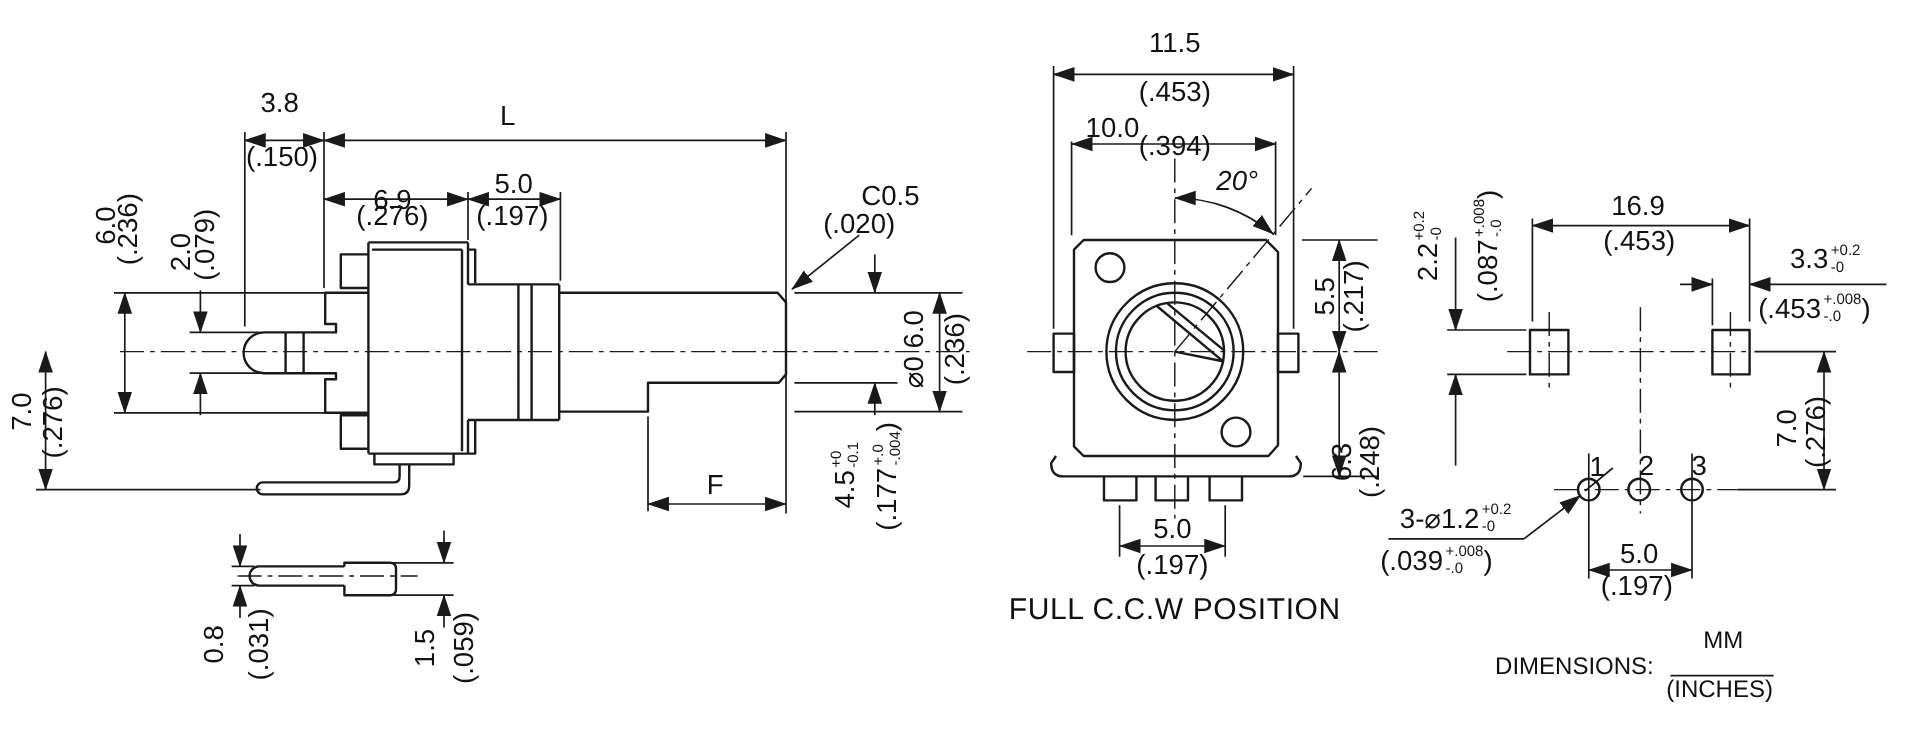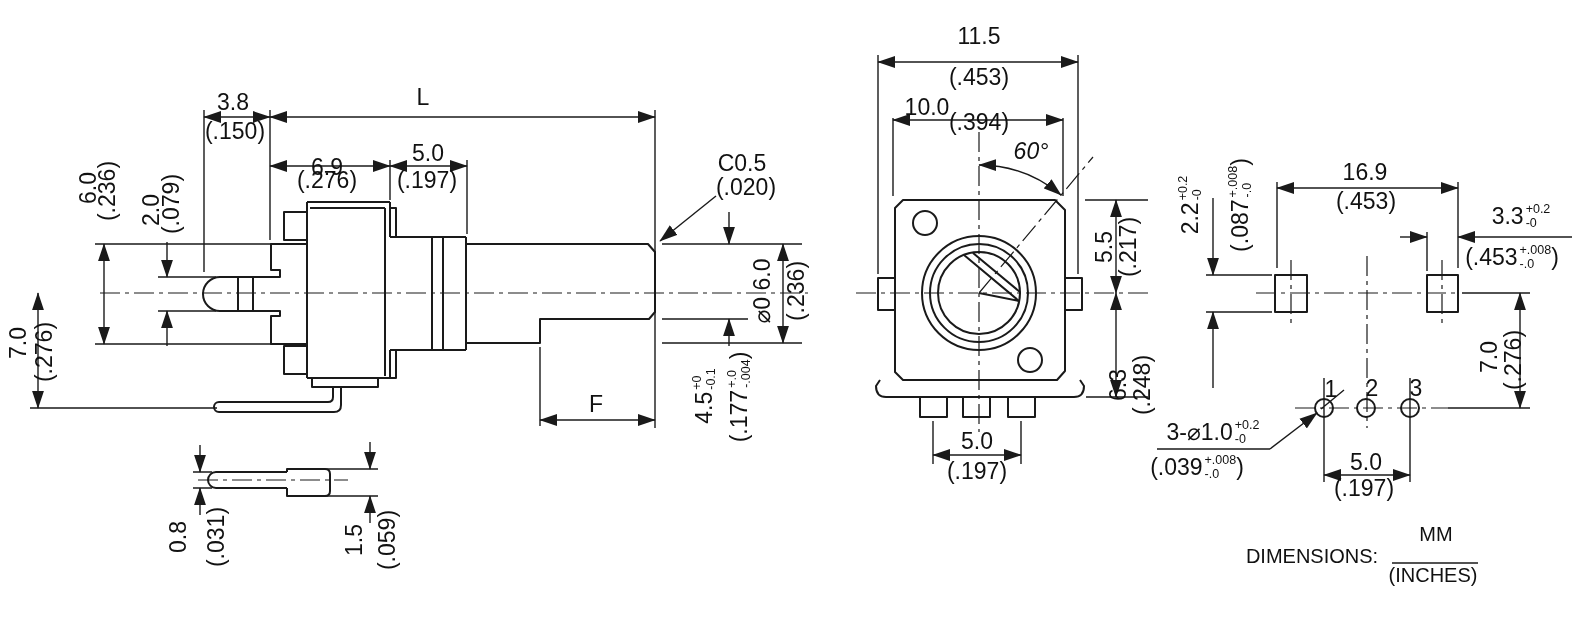--- a/index.html
+++ b/index.html
@@ -112,35 +112,35 @@
     <line class="dim" x1="1520" y1="293" x2="1520" y2="408"></line>
     <line class="dim" x1="1324" y1="475" x2="1410" y2="475"></line>
     <line class="dime" x1="1213" y1="198" x2="1213" y2="275"></line>
     <line class="dime" x1="1213" y1="388" x2="1213" y2="312"></line>
     <line class="dime" x1="1400" y1="237" x2="1427" y2="237"></line>
     <line class="dime" x1="1572" y1="237" x2="1458" y2="237"></line>
     <line class="dime" x1="1270" y1="449" x2="1317" y2="413"></line>
   </g>
 </svg>
 
-<div class="lbl" style="left:233px;top:102px">3.8</div>
+<div class="lbl" style="left:233px;top:86px">3.8</div>
 <div class="lbl" style="left:235px;top:131px">(.150)</div>
 <div class="lbl" style="left:423px;top:97px">L</div>
 <div class="lbl" style="left:327px;top:167px">6.9</div>
 <div class="lbl" style="left:327px;top:180px">(.276)</div>
 <div class="lbl" style="left:428px;top:153px">5.0</div>
 <div class="lbl" style="left:427px;top:180px">(.197)</div>
 <div class="lbl v" style="left:88px;top:188px">6.0</div>
 <div class="lbl v" style="left:107px;top:191px">(.236)</div>
 <div class="lbl v" style="left:151px;top:210px">2.0</div>
 <div class="lbl v" style="left:171px;top:204px">(.079)</div>
 <div class="lbl v" style="left:18px;top:343px">7.0</div>
 <div class="lbl v" style="left:44px;top:352px">(.276)</div>
 <div class="lbl" style="left:742px;top:163px">C0.5</div>
-<div class="lbl" style="left:746px;top:187px">(.020)</div>
+<div class="lbl" style="left:716px;top:187px">(.020)</div>
 <div class="lbl v" style="left:762px;top:291px">⌀0 6.0</div>
 <div class="lbl v" style="left:796px;top:291px">(.236)</div>
 <div class="lbl v" style="left:704px;top:396px">
       <span>4.5</span>
       <span class="stk">
         <span>+0</span>
         <span>-0.1</span>
       </span>
     </div>
 <div class="lbl v" style="left:739px;top:397px">
@@ -154,27 +154,28 @@
 <div class="lbl" style="left:596px;top:404px">F</div>
 <div class="lbl v" style="left:178px;top:537px">0.8</div>
 <div class="lbl v" style="left:216px;top:537px">(.031)</div>
 <div class="lbl v" style="left:354px;top:540px">1.5</div>
 <div class="lbl v" style="left:387px;top:540px">(.059)</div>
 
 <div class="lbl" style="left:979px;top:36px">11.5</div>
 <div class="lbl" style="left:979px;top:77px">(.453)</div>
 <div class="lbl" style="left:927px;top:107px">10.0</div>
 <div class="lbl" style="left:979px;top:122px">(.394)</div>
-<div class="lbl it" style="left:1031px;top:151px">60°</div>
+<div class="lbl it" style="left:1031px;top:151px">20°</div>
 <div class="lbl v" style="left:1104px;top:247px">5.5</div>
 <div class="lbl v" style="left:1128px;top:247px">(.217)</div>
 <div class="lbl v" style="left:1118px;top:385px">6.3</div>
 <div class="lbl v" style="left:1142px;top:385px">(.248)</div>
 <div class="lbl" style="left:977px;top:441px">5.0</div>
 <div class="lbl" style="left:977px;top:471px">(.197)</div>
+<div class="lbl ttl" style="left:979px;top:508px">FULL C.C.W POSITION</div>
 
 <div class="lbl" style="left:1365px;top:172px">16.9</div>
 <div class="lbl" style="left:1366px;top:201px">(.453)</div>
 <div class="lbl v" style="left:1190px;top:205px">
       <span>2.2</span>
       <span class="stk">
         <span>+0.2</span>
         <span>-0</span>
       </span>
     </div>
@@ -197,21 +198,21 @@
       <span>(.453</span>
       <span class="stk">
         <span>+.008</span>
         <span>-.0</span>
       </span>
       <span>)</span>
     </div>
 <div class="lbl v" style="left:1489px;top:357px">7.0</div>
 <div class="lbl v" style="left:1513px;top:360px">(.276)</div>
 <div class="lbl" style="left:1213px;top:432px">
-      <span>3-⌀1.0</span>
+      <span>3-⌀1.2</span>
       <span class="stk">
         <span>+0.2</span>
         <span>-0</span>
       </span>
     </div>
 <div class="lbl" style="left:1197px;top:467px">
       <span>(.039</span>
       <span class="stk">
         <span>+.008</span>
         <span>-.0</span>

